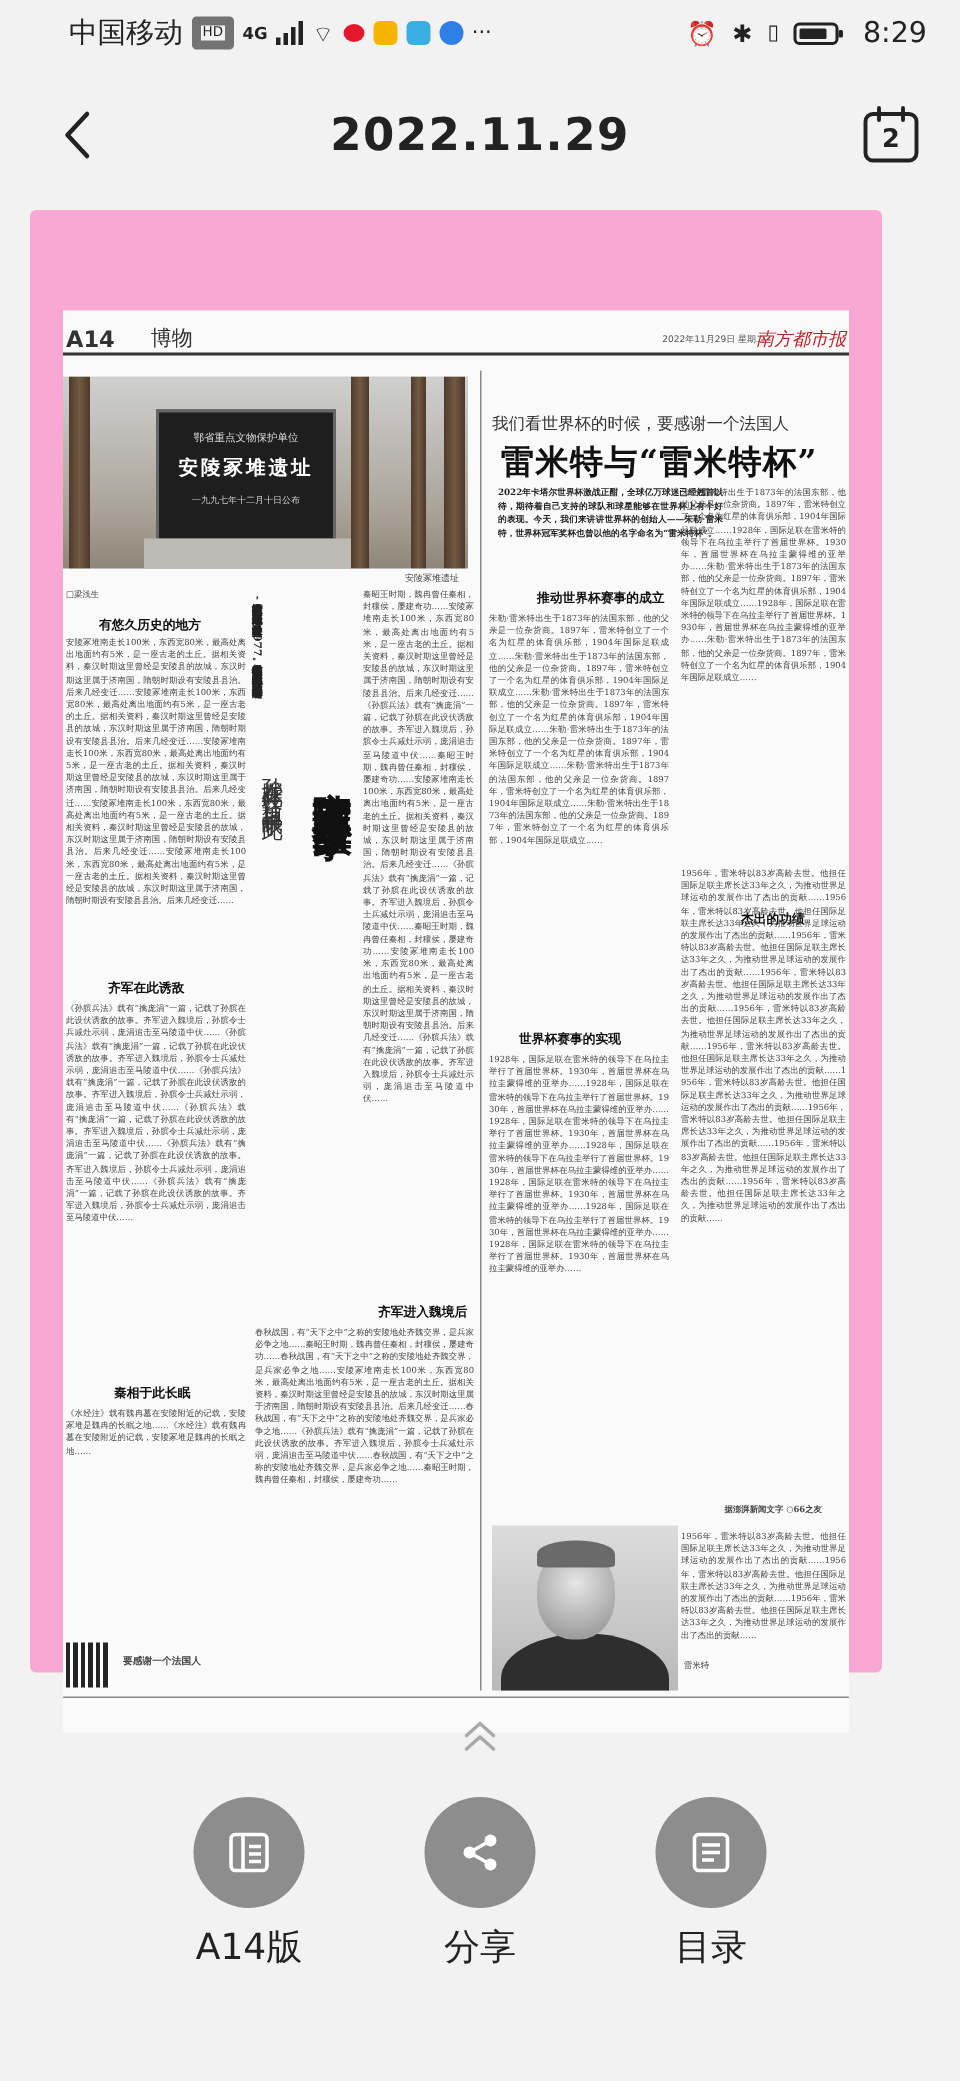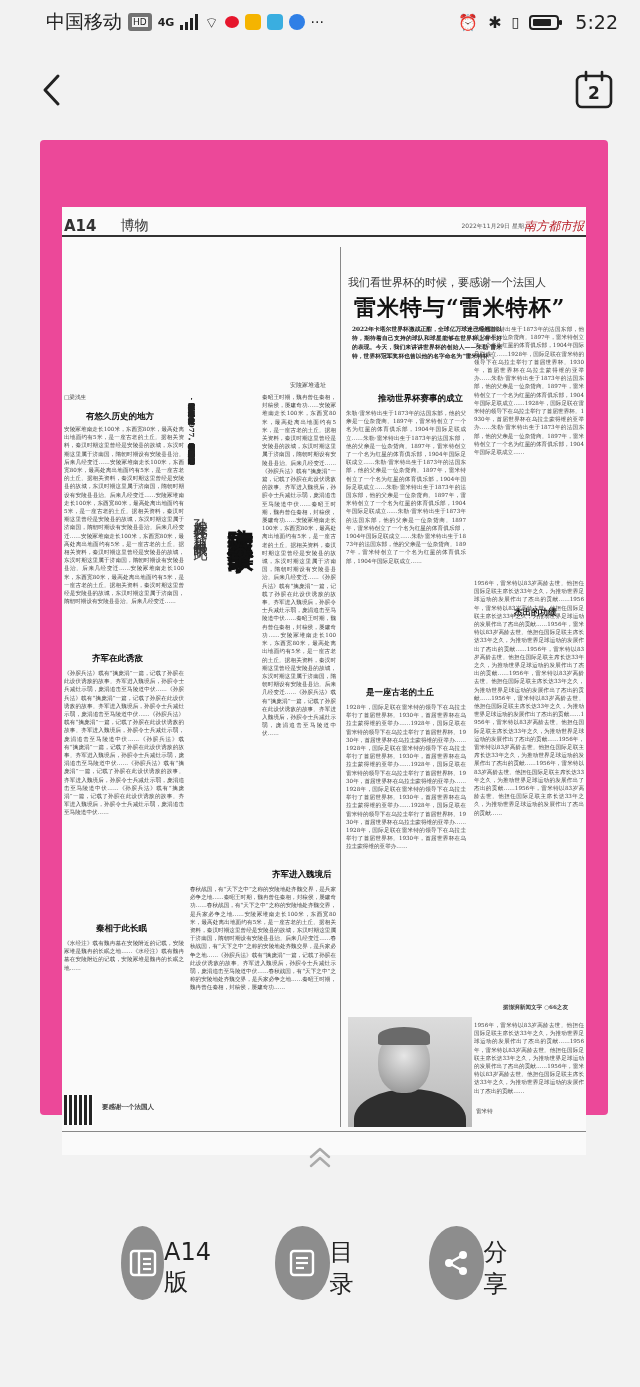--- a/index.html
+++ b/index.html
@@ -13,21 +13,21 @@
   .battery { width: 30px; height: 15px; border: 2px solid #222; border-radius: 4px; position: relative; }
   .battery::after { content: ""; position: absolute; left: 2px; top: 2px; width: 18px; height: 7px; background: #222; border-radius: 1px; }
   .battery::before { content: ""; position: absolute; right: -5px; top: 3px; width: 3px; height: 5px; background: #222; border-radius: 1px; }
 
   .topbar { position: absolute; top: 60px; left: 0; width: 640px; height: 60px; display: flex; align-items: center; justify-content: center; }
   .back-btn { position: absolute; left: 36px; top: 10px; width: 30px; height: 40px; display: flex; align-items: center; justify-content: center; cursor: pointer; }
   .title { font-size: 30px; font-weight: bold; letter-spacing: 1px; color: #222; font-family: "DejaVu Sans", sans-serif; }
   .cal-btn { position: absolute; right: 26px; top: 10px; width: 40px; height: 40px; cursor: pointer; }
   .cal-btn .num { position: absolute; left: 0; top: 13px; width: 40px; text-align: center; font-size: 17px; font-weight: bold; }
 
-  .paper-card { position: absolute; top: 140px; left: 40px; width: 568px; height: 975px; background: #ec4899; border-radius: 4px; }
+  .paper-card { position: absolute; top: 140px; left: 20px; width: 568px; height: 975px; background: #f9a8d4; border-radius: 4px; }
   .paper { position: absolute; top: 67px; left: 22px; width: 524px; height: 948px; background: #fafafa; overflow: hidden; font-family: "DejaVu Serif", serif; }
   .paper-head { position: absolute; top: 10px; left: 0; width: 524px; height: 20px; display: flex; align-items: center; border-bottom: 2px solid #333; padding: 0 2px; }
   .page-no { font-size: 15px; font-weight: bold; font-family: "DejaVu Sans", sans-serif; color: #333; }
   .section { font-size: 14px; margin-left: 24px; color: #333; }
   .pdate { position: absolute; right: 56px; font-size: 6px; color: #555; font-family: "DejaVu Sans", sans-serif; }
   .masthead { position: absolute; right: 2px; font-size: 12px; font-weight: normal; color: #b8202a; font-style: italic; }
 
   .photo { position: absolute; top: 44px; left: 0px; width: 274px; height: 128px; background: linear-gradient(180deg, #cfd0cf 0%, #b8b4ad 45%, #a79f93 75%, #8f8579 100%); overflow: hidden; }
   .photo .tree { position: absolute; bottom: 0; background: linear-gradient(90deg,#4e3b2c,#735a43,#4b392a); }
   .photo .stone { position: absolute; left: 66px; top: 22px; width: 120px; height: 88px; background: #1e1e1e; border: 2px solid #666; }
@@ -53,79 +53,92 @@
   .portrait .hair { position: absolute; left: 30px; top: 10px; width: 52px; height: 18px; border-radius: 50% 50% 10% 10%; background: #6a6a6a; }
   .portrait .body { position: absolute; left: 6px; top: 72px; width: 112px; height: 60px; border-radius: 50% 50% 0 0; background: #2e2e2e; }
 
   .qr { position: absolute; top: 995px; left: 18px; width: 30px; height: 30px; background:
     repeating-linear-gradient(90deg,#000 0 3px,#fff 3px 5px), #fff; opacity: .85; }
   .bottom-strip { position: absolute; top: 1030px; left: 0; width: 524px; border-top: 1px solid #888; }
 
   .expand-btn { position: absolute; top: 1140px; left: 300px; width: 40px; height: 36px; cursor: pointer; display: flex; align-items: center; justify-content: center; }
 
   .bottom-nav { position: absolute; top: 1198px; left: 0; width: 640px; height: 130px; display: flex; justify-content: center; gap: 64px; }
-  .nav-item { display: flex; flex-direction: row; align-items: center; width: 90px; cursor: pointer; }
+  .nav-item { display: flex; flex-direction: column; align-items: center; width: 90px; cursor: pointer; }
   .nav-circle { width: 74px; height: 74px; border-radius: 50%; background: #8d8d8d; display: flex; align-items: center; justify-content: center; }
   .nav-label { margin-top: 10px; font-size: 24px; color: #222; font-family: "DejaVu Sans", sans-serif; }
 </style>
 </head>
 <body>
 
 <div class="status-bar">
   <div class="status-left">
     <span>中国移动</span>
-    <span style="font-size:9px;border:4px solid #737373;border-radius:3px;padding:0 1px;">HD</span>
+    <span style="font-size:9px;border:6px solid #737373;border-radius:3px;padding:0 1px;">HD</span>
     <span style="font-size:11px;font-weight:bold;">4G</span>
     <span class="sig">
         <i style="height:5px"></i>
         <i style="height:8px"></i>
         <i style="height:12px"></i>
         <i style="height:16px"></i>
       </span>
     <span style="font-size:15px;">⌔</span>
     <span class="mini-ic" style="background:#e6162d;border-radius:50%;width:14px;height:12px;"></span>
     <span class="mini-ic" style="background:#f5b400;"></span>
     <span class="mini-ic" style="background:#3aaee0;"></span>
     <span class="mini-ic" style="background:#2f7fe6;border-radius:50%;"></span>
     <span style="font-size:14px;">···</span>
   </div>
   <div class="status-right">
     <span style="font-size:16px;">⏰</span>
     <span style="font-size:16px;">✱</span>
     <span style="font-size:14px;">▯</span>
     <span class="battery"></span>
-    <span style="margin-left:6px;">5:22</span>
+    <span style="margin-left:6px;">8:29</span>
   </div>
 </div>
 
 <div class="topbar">
   <div class="back-btn">
     <svg width="20" height="34" viewBox="0 0 20 34">
         <path d="M17 3 L4 17 L17 31" stroke="#222" stroke-width="3" fill="none" stroke-linecap="round" stroke-linejoin="round"></path>
       </svg>
   </div>
+  <div class="title">2022.11.29</div>
   <div class="cal-btn">
     <svg width="40" height="40" viewBox="0 0 40 40">
       <rect x="3" y="6" width="34" height="31" rx="5" stroke="#222" stroke-width="2.6" fill="none"></rect>
       <line x1="12" y1="2" x2="12" y2="10" stroke="#222" stroke-width="2.6" stroke-linecap="round"></line>
       <line x1="28" y1="2" x2="28" y2="10" stroke="#222" stroke-width="2.6" stroke-linecap="round"></line>
     </svg>
     <div class="num">2</div>
   </div>
 </div>
 
 <div class="paper-card">
   <div class="paper" style="top:67px;left:22px;">
     <div class="paper-head">
       <span class="page-no">A14</span>
       <span class="section">博物</span>
       <span class="pdate">2022年11月29日  星期二</span>
       <span class="masthead">南方都市报</span>
     </div>
 
+    <div class="photo" style="top:44px;left:-4px;">
+      <div class="tree" style="left:8px;width:14px;height:128px;"></div>
+      <div class="tree" style="left:196px;width:12px;height:128px;"></div>
+      <div class="tree" style="left:236px;width:10px;height:128px;"></div>
+      <div class="tree" style="left:258px;width:14px;height:128px;"></div>
+      <div class="stone">
+        <div class="t1">鄂省重点文物保护单位</div>
+        <div class="t2">安陵冢堆遗址</div>
+        <div class="t3">一九九七年十二月十日公布</div>
+      </div>
+      <div class="base"></div>
+    </div>
     <div class="photo-cap" style="top:174px;left:228px;">安陵冢堆遗址</div>
 
     <div class="sep" style="left:278px;top:40px;width:1px;height:880px;"></div>
 
     <div class="col-text" style="top:186px;left:2px;width:60px;">□梁浅生</div>
 
     <div class="sub-h" style="top:204px;left:24px;">有悠久历史的地方</div>
     <div class="col-text" style="top:218px;left:2px;width:120px;height:220px;overflow:hidden;"><span>安陵冢堆南走长100米，东西宽80米，最高处离出地面约有5米，是一座古老的土丘。据相关资料，秦汉时期这里曾经是安陵县的故城，东汉时期这里属于济南国，隋朝时期设有安陵县县治。后来几经变迁……</span><span>安陵冢堆南走长100米，东西宽80米，最高处离出地面约有5米，是一座古老的土丘。据相关资料，秦汉时期这里曾经是安陵县的故城，东汉时期这里属于济南国，隋朝时期设有安陵县县治。后来几经变迁……</span><span>安陵冢堆南走长100米，东西宽80米，最高处离出地面约有5米，是一座古老的土丘。据相关资料，秦汉时期这里曾经是安陵县的故城，东汉时期这里属于济南国，隋朝时期设有安陵县县治。后来几经变迁……</span><span>安陵冢堆南走长100米，东西宽80米，最高处离出地面约有5米，是一座古老的土丘。据相关资料，秦汉时期这里曾经是安陵县的故城，东汉时期这里属于济南国，隋朝时期设有安陵县县治。后来几经变迁……</span><span>安陵冢堆南走长100米，东西宽80米，最高处离出地面约有5米，是一座古老的土丘。据相关资料，秦汉时期这里曾经是安陵县的故城，东汉时期这里属于济南国，隋朝时期设有安陵县县治。后来几经变迁……</span></div>
 
     <div class="sub-h" style="top:446px;left:30px;">齐军在此诱敌</div>
@@ -146,21 +159,21 @@
     <div class="qr" style="top:888px;left:2px;"></div>
     <div class="col-text" style="top:896px;left:40px;width:90px;font-weight:bold;font-size:6.5px;">要感谢一个法国人</div>
 
     <div class="r-kicker" style="top:68px;left:286px;">我们看世界杯的时候，要感谢一个法国人</div>
     <div class="r-title" style="top:86px;left:292px;">雷米特与“雷米特杯”</div>
     <div class="r-intro" style="top:118px;left:290px;width:150px;">2022年卡塔尔世界杯激战正酣，全球亿万球迷已经翘首以待，期待着自己支持的球队和球星能够在世界杯上有个好的表现。今天，我们来讲讲世界杯的创始人——朱勒·雷米特，世界杯冠军奖杯也曾以他的名字命名为“雷米特杯”。</div>
 
     <div class="sub-h" style="top:186px;left:300px;margin-left:16px;">推动世界杯赛事的成立</div>
     <div class="col-text" style="top:202px;left:284px;width:120px;height:260px;overflow:hidden;"><span>朱勒·雷米特出生于1873年的法国东部，他的父亲是一位杂货商。1897年，雷米特创立了一个名为红星的体育俱乐部，1904年国际足联成立……</span><span>朱勒·雷米特出生于1873年的法国东部，他的父亲是一位杂货商。1897年，雷米特创立了一个名为红星的体育俱乐部，1904年国际足联成立……</span><span>朱勒·雷米特出生于1873年的法国东部，他的父亲是一位杂货商。1897年，雷米特创立了一个名为红星的体育俱乐部，1904年国际足联成立……</span><span>朱勒·雷米特出生于1873年的法国东部，他的父亲是一位杂货商。1897年，雷米特创立了一个名为红星的体育俱乐部，1904年国际足联成立……</span><span>朱勒·雷米特出生于1873年的法国东部，他的父亲是一位杂货商。1897年，雷米特创立了一个名为红星的体育俱乐部，1904年国际足联成立……</span><span>朱勒·雷米特出生于1873年的法国东部，他的父亲是一位杂货商。1897年，雷米特创立了一个名为红星的体育俱乐部，1904年国际足联成立……</span></div>
 
-    <div class="sub-h" style="top:480px;left:304px;">是一座古老的土丘</div>
+    <div class="sub-h" style="top:480px;left:304px;">世界杯赛事的实现</div>
     <div class="col-text" style="top:496px;left:284px;width:120px;height:300px;overflow:hidden;"><span>1928年，国际足联在雷米特的领导下在乌拉圭举行了首届世界杯。1930年，首届世界杯在乌拉圭蒙得维的亚举办……</span><span>1928年，国际足联在雷米特的领导下在乌拉圭举行了首届世界杯。1930年，首届世界杯在乌拉圭蒙得维的亚举办……</span><span>1928年，国际足联在雷米特的领导下在乌拉圭举行了首届世界杯。1930年，首届世界杯在乌拉圭蒙得维的亚举办……</span><span>1928年，国际足联在雷米特的领导下在乌拉圭举行了首届世界杯。1930年，首届世界杯在乌拉圭蒙得维的亚举办……</span><span>1928年，国际足联在雷米特的领导下在乌拉圭举行了首届世界杯。1930年，首届世界杯在乌拉圭蒙得维的亚举办……</span><span>1928年，国际足联在雷米特的领导下在乌拉圭举行了首届世界杯。1930年，首届世界杯在乌拉圭蒙得维的亚举办……</span><span>1928年，国际足联在雷米特的领导下在乌拉圭举行了首届世界杯。1930年，首届世界杯在乌拉圭蒙得维的亚举办……</span></div>
 
     <div class="col-text" style="top:118px;left:412px;width:110px;height:230px;overflow:hidden;"><span>朱勒·雷米特出生于1873年的法国东部，他的父亲是一位杂货商。1897年，雷米特创立了一个名为红星的体育俱乐部，1904年国际足联成立……</span><span>1928年，国际足联在雷米特的领导下在乌拉圭举行了首届世界杯。1930年，首届世界杯在乌拉圭蒙得维的亚举办……</span><span>朱勒·雷米特出生于1873年的法国东部，他的父亲是一位杂货商。1897年，雷米特创立了一个名为红星的体育俱乐部，1904年国际足联成立……</span><span>1928年，国际足联在雷米特的领导下在乌拉圭举行了首届世界杯。1930年，首届世界杯在乌拉圭蒙得维的亚举办……</span><span>朱勒·雷米特出生于1873年的法国东部，他的父亲是一位杂货商。1897年，雷米特创立了一个名为红星的体育俱乐部，1904年国际足联成立……</span></div>
 
     <div class="sub-h" style="top:356px;left:452px;margin-top:44px;">杰出的功绩</div>
     <div class="col-text" style="top:372px;left:412px;width:110px;height:440px;overflow:hidden;"><span>1956年，雷米特以83岁高龄去世。他担任国际足联主席长达33年之久，为推动世界足球运动的发展作出了杰出的贡献……</span><span>1956年，雷米特以83岁高龄去世。他担任国际足联主席长达33年之久，为推动世界足球运动的发展作出了杰出的贡献……</span><span>1956年，雷米特以83岁高龄去世。他担任国际足联主席长达33年之久，为推动世界足球运动的发展作出了杰出的贡献……</span><span>1956年，雷米特以83岁高龄去世。他担任国际足联主席长达33年之久，为推动世界足球运动的发展作出了杰出的贡献……</span><span>1956年，雷米特以83岁高龄去世。他担任国际足联主席长达33年之久，为推动世界足球运动的发展作出了杰出的贡献……</span><span>1956年，雷米特以83岁高龄去世。他担任国际足联主席长达33年之久，为推动世界足球运动的发展作出了杰出的贡献……</span><span>1956年，雷米特以83岁高龄去世。他担任国际足联主席长达33年之久，为推动世界足球运动的发展作出了杰出的贡献……</span><span>1956年，雷米特以83岁高龄去世。他担任国际足联主席长达33年之久，为推动世界足球运动的发展作出了杰出的贡献……</span><span>1956年，雷米特以83岁高龄去世。他担任国际足联主席长达33年之久，为推动世界足球运动的发展作出了杰出的贡献……</span><span>1956年，雷米特以83岁高龄去世。他担任国际足联主席长达33年之久，为推动世界足球运动的发展作出了杰出的贡献……</span></div>
 
     <div class="col-text" style="top:796px;left:366px;width:140px;text-align:right;font-weight:bold;">据澎湃新闻文字  ○66之友</div>
 
     <div class="portrait" style="top:810px;left:286px;width:124px;height:110px;">
@@ -191,33 +204,33 @@
         <line x1="15" y1="11" x2="23" y2="11" stroke="#fff" stroke-width="2.2"></line>
         <line x1="15" y1="16" x2="23" y2="16" stroke="#fff" stroke-width="2.2"></line>
         <line x1="15" y1="21" x2="23" y2="21" stroke="#fff" stroke-width="2.2"></line>
       </svg>
     </div>
     <div class="nav-label">A14版</div>
   </div>
   <div class="nav-item">
     <div class="nav-circle">
       <svg width="30" height="30" viewBox="0 0 30 30">
-        <rect x="4" y="3" width="22" height="24" rx="3" stroke="#fff" stroke-width="2.4" fill="none"></rect>
-        <line x1="9" y1="10" x2="21" y2="10" stroke="#fff" stroke-width="2.2"></line>
-        <line x1="9" y1="15" x2="21" y2="15" stroke="#fff" stroke-width="2.2"></line>
-        <line x1="9" y1="20" x2="17" y2="20" stroke="#fff" stroke-width="2.2"></line>
-      </svg>
-    </div>
-    <div class="nav-label">目录</div>
-  </div>
-  <div class="nav-item">
-    <div class="nav-circle">
-      <svg width="30" height="30" viewBox="0 0 30 30">
         <circle cx="22" cy="7" r="4" fill="#fff"></circle>
         <circle cx="8" cy="15" r="4" fill="#fff"></circle>
         <circle cx="22" cy="23" r="4" fill="#fff"></circle>
         <line x1="22" y1="7" x2="8" y2="15" stroke="#fff" stroke-width="2.2"></line>
         <line x1="8" y1="15" x2="22" y2="23" stroke="#fff" stroke-width="2.2"></line>
       </svg>
     </div>
     <div class="nav-label">分享</div>
   </div>
+  <div class="nav-item">
+    <div class="nav-circle">
+      <svg width="30" height="30" viewBox="0 0 30 30">
+        <rect x="4" y="3" width="22" height="24" rx="3" stroke="#fff" stroke-width="2.4" fill="none"></rect>
+        <line x1="9" y1="10" x2="21" y2="10" stroke="#fff" stroke-width="2.2"></line>
+        <line x1="9" y1="15" x2="21" y2="15" stroke="#fff" stroke-width="2.2"></line>
+        <line x1="9" y1="20" x2="17" y2="20" stroke="#fff" stroke-width="2.2"></line>
+      </svg>
+    </div>
+    <div class="nav-label">目录</div>
+  </div>
 </div>
 
 </body></html>

